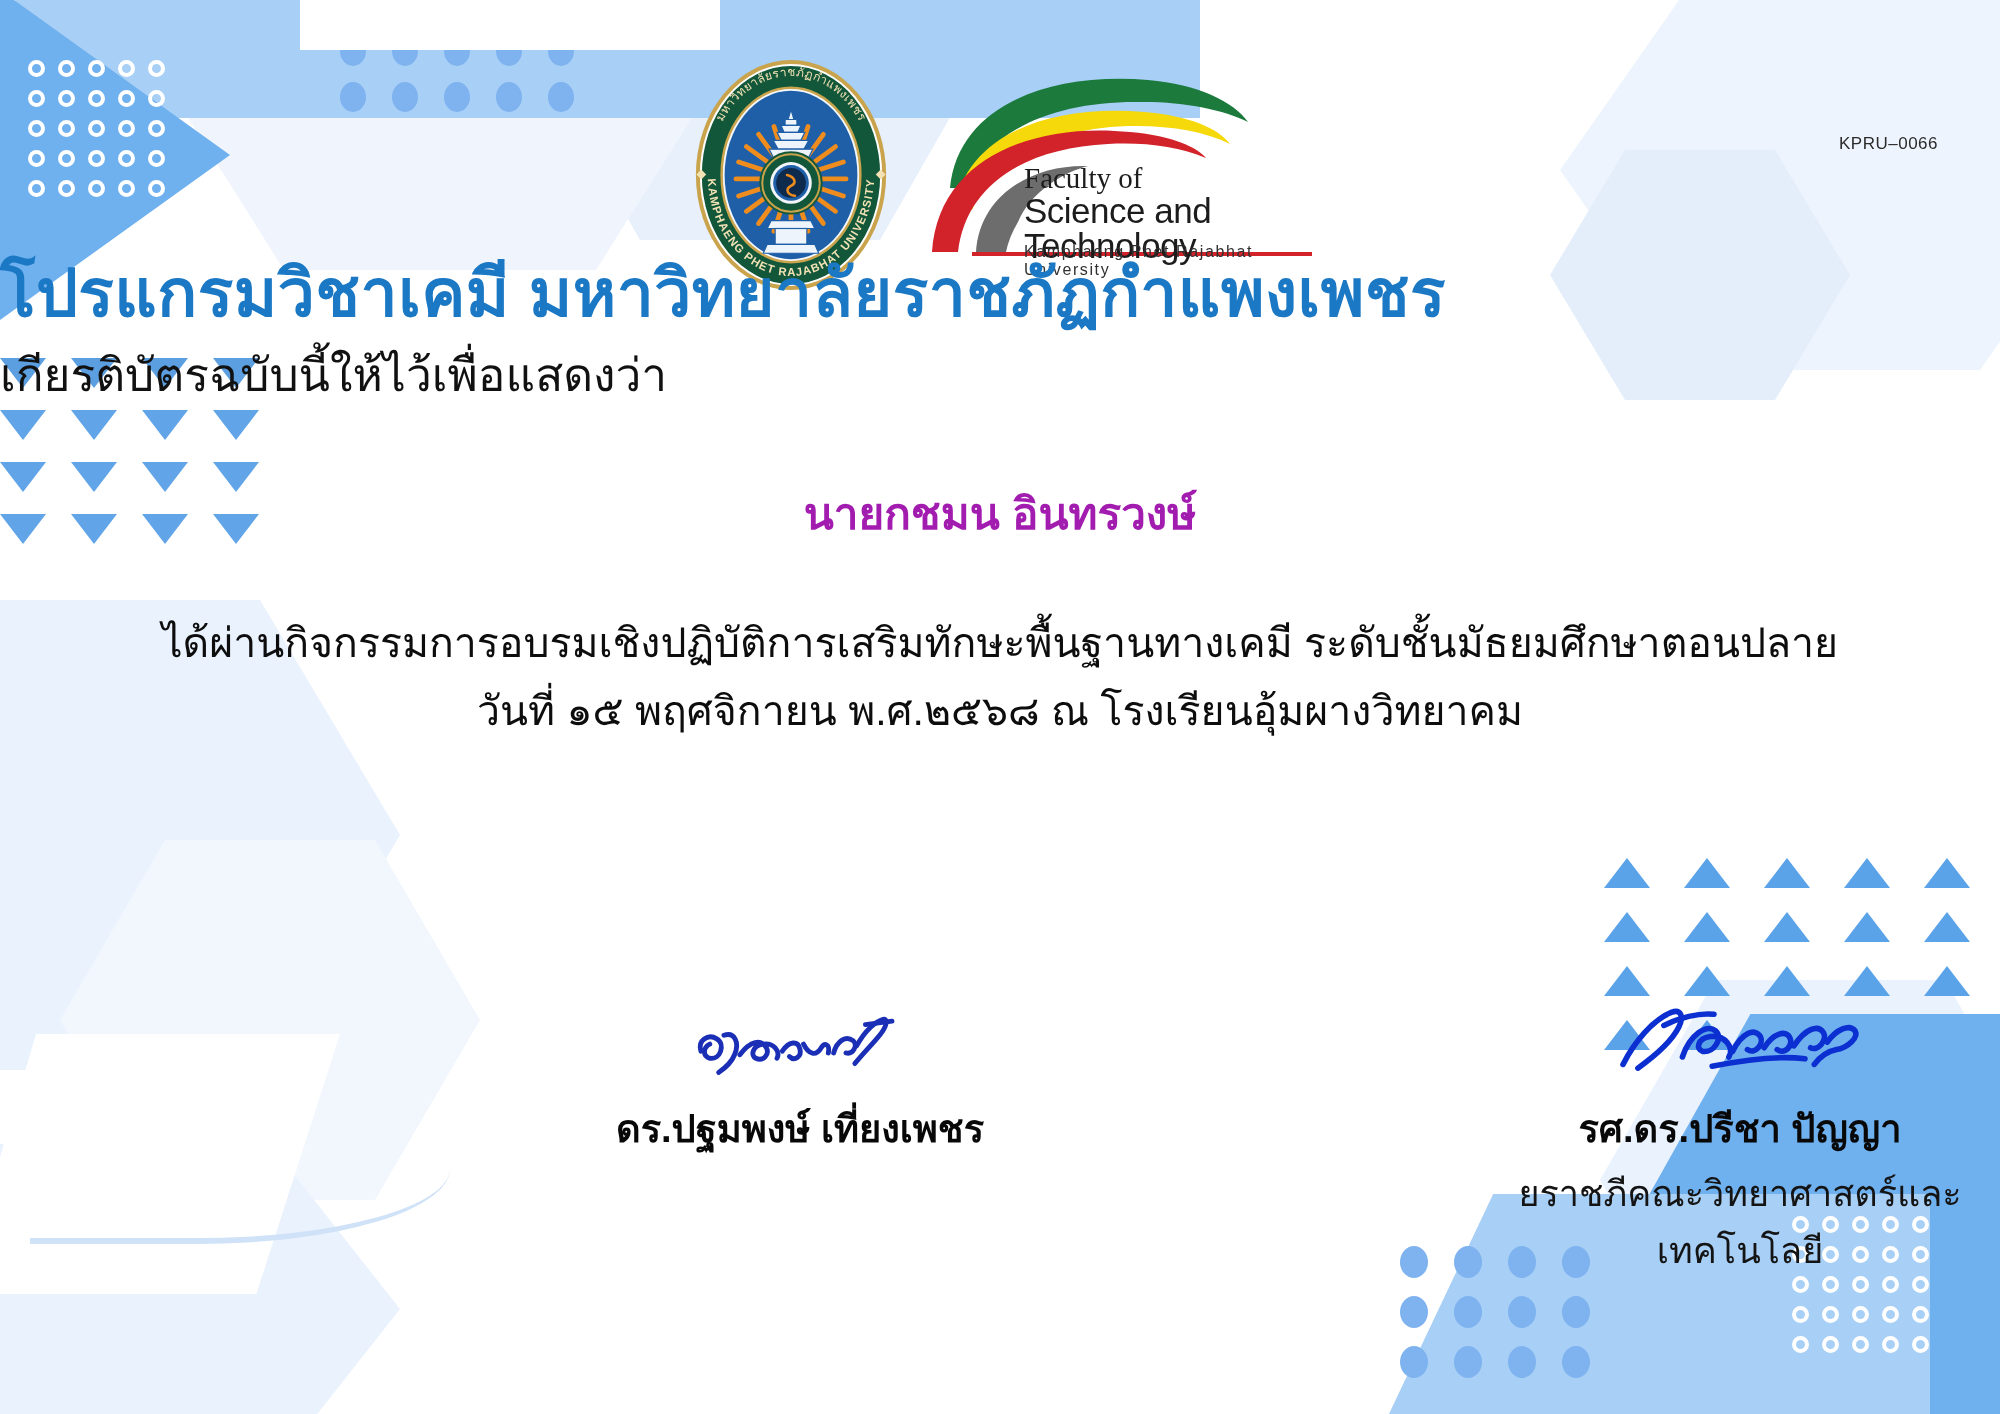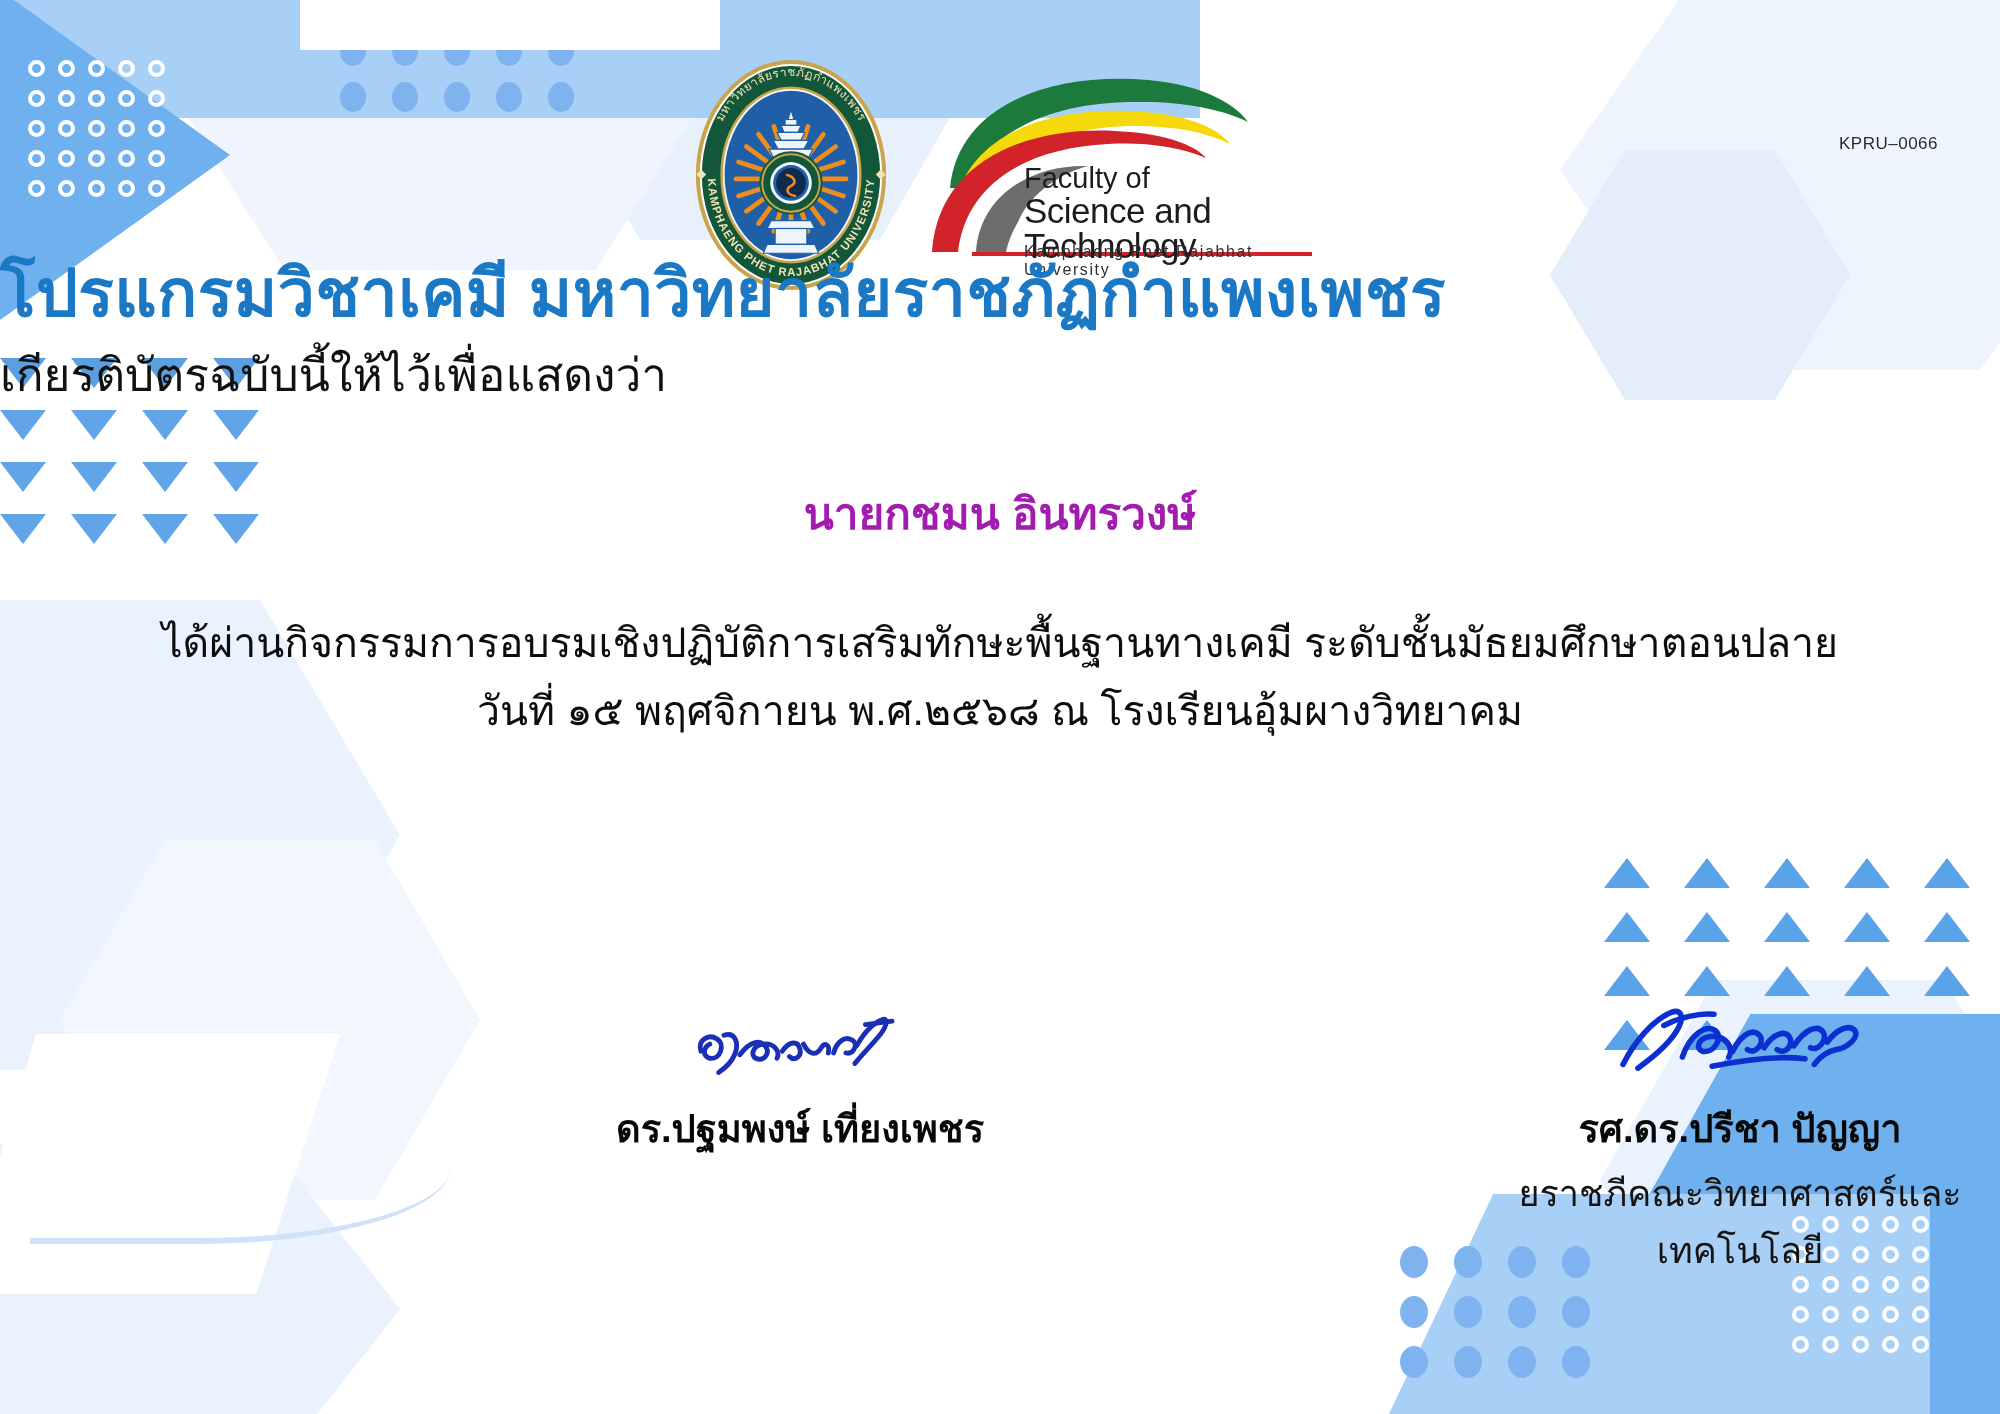--- a/index.html
+++ b/index.html
@@ -206,21 +206,21 @@
   
   .seal { width: 218px; height: 250px; position: relative; }
 
   
   .faculty-logo { width: 400px; height: 205px; position: relative; margin-top: 18px; }
   .faculty-logo .fl-text {
     position: absolute;
     left: 106px; top: 98px;
     line-height: 1.0;
   }
-  .fl-l1 { font-size: 29px; color: #1c1c1c; font-family: Liberation Sans, sans-serif; }
+  .fl-l1 { font-size: 29px; color: #1c1c1c; font-family: Liberation Serif, serif; }
   .fl-l2 { font-size: 35px; color: #1c1c1c; font-family: "Liberation Sans", sans-serif; letter-spacing: -0.5px;}
   .fl-l3 {
     position: absolute; left: 106px; top: 177px;
     font-size: 16px; color: #303030; letter-spacing: 1.6px;
     font-family: "Liberation Sans", sans-serif;
   }
 
   .title {
     position: absolute;
     left: 0; right: 8px; top: 256px;

